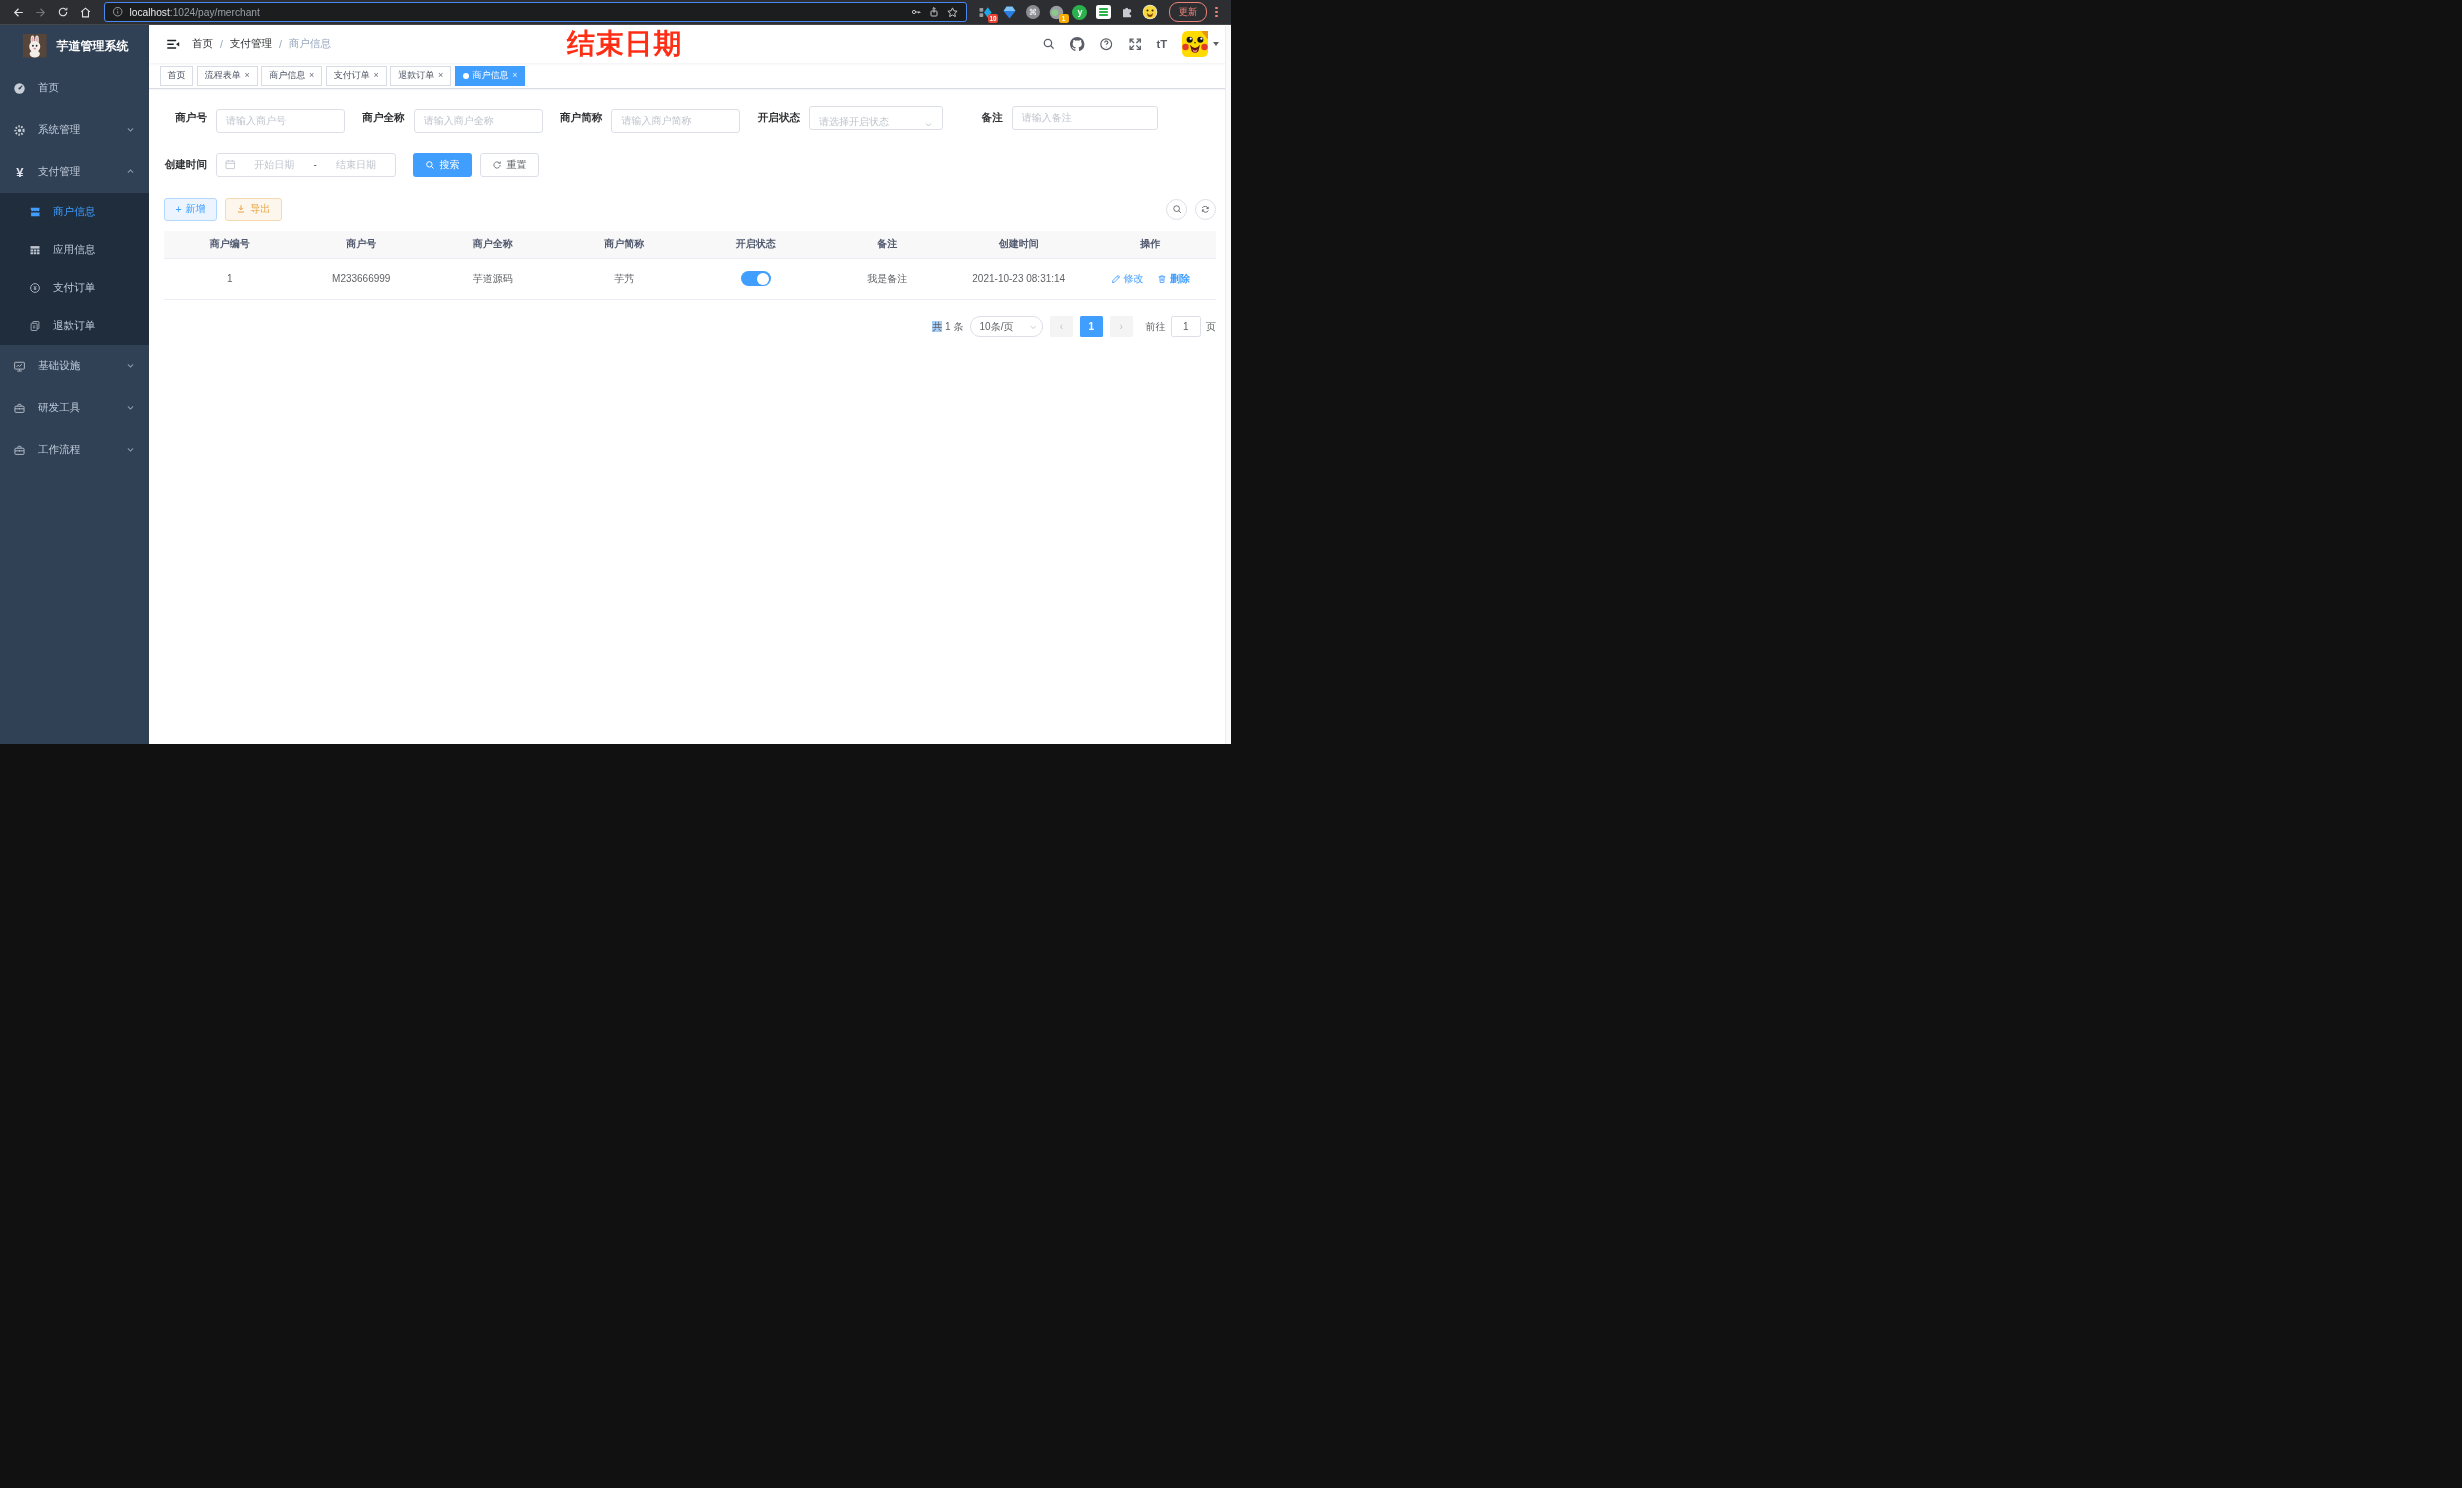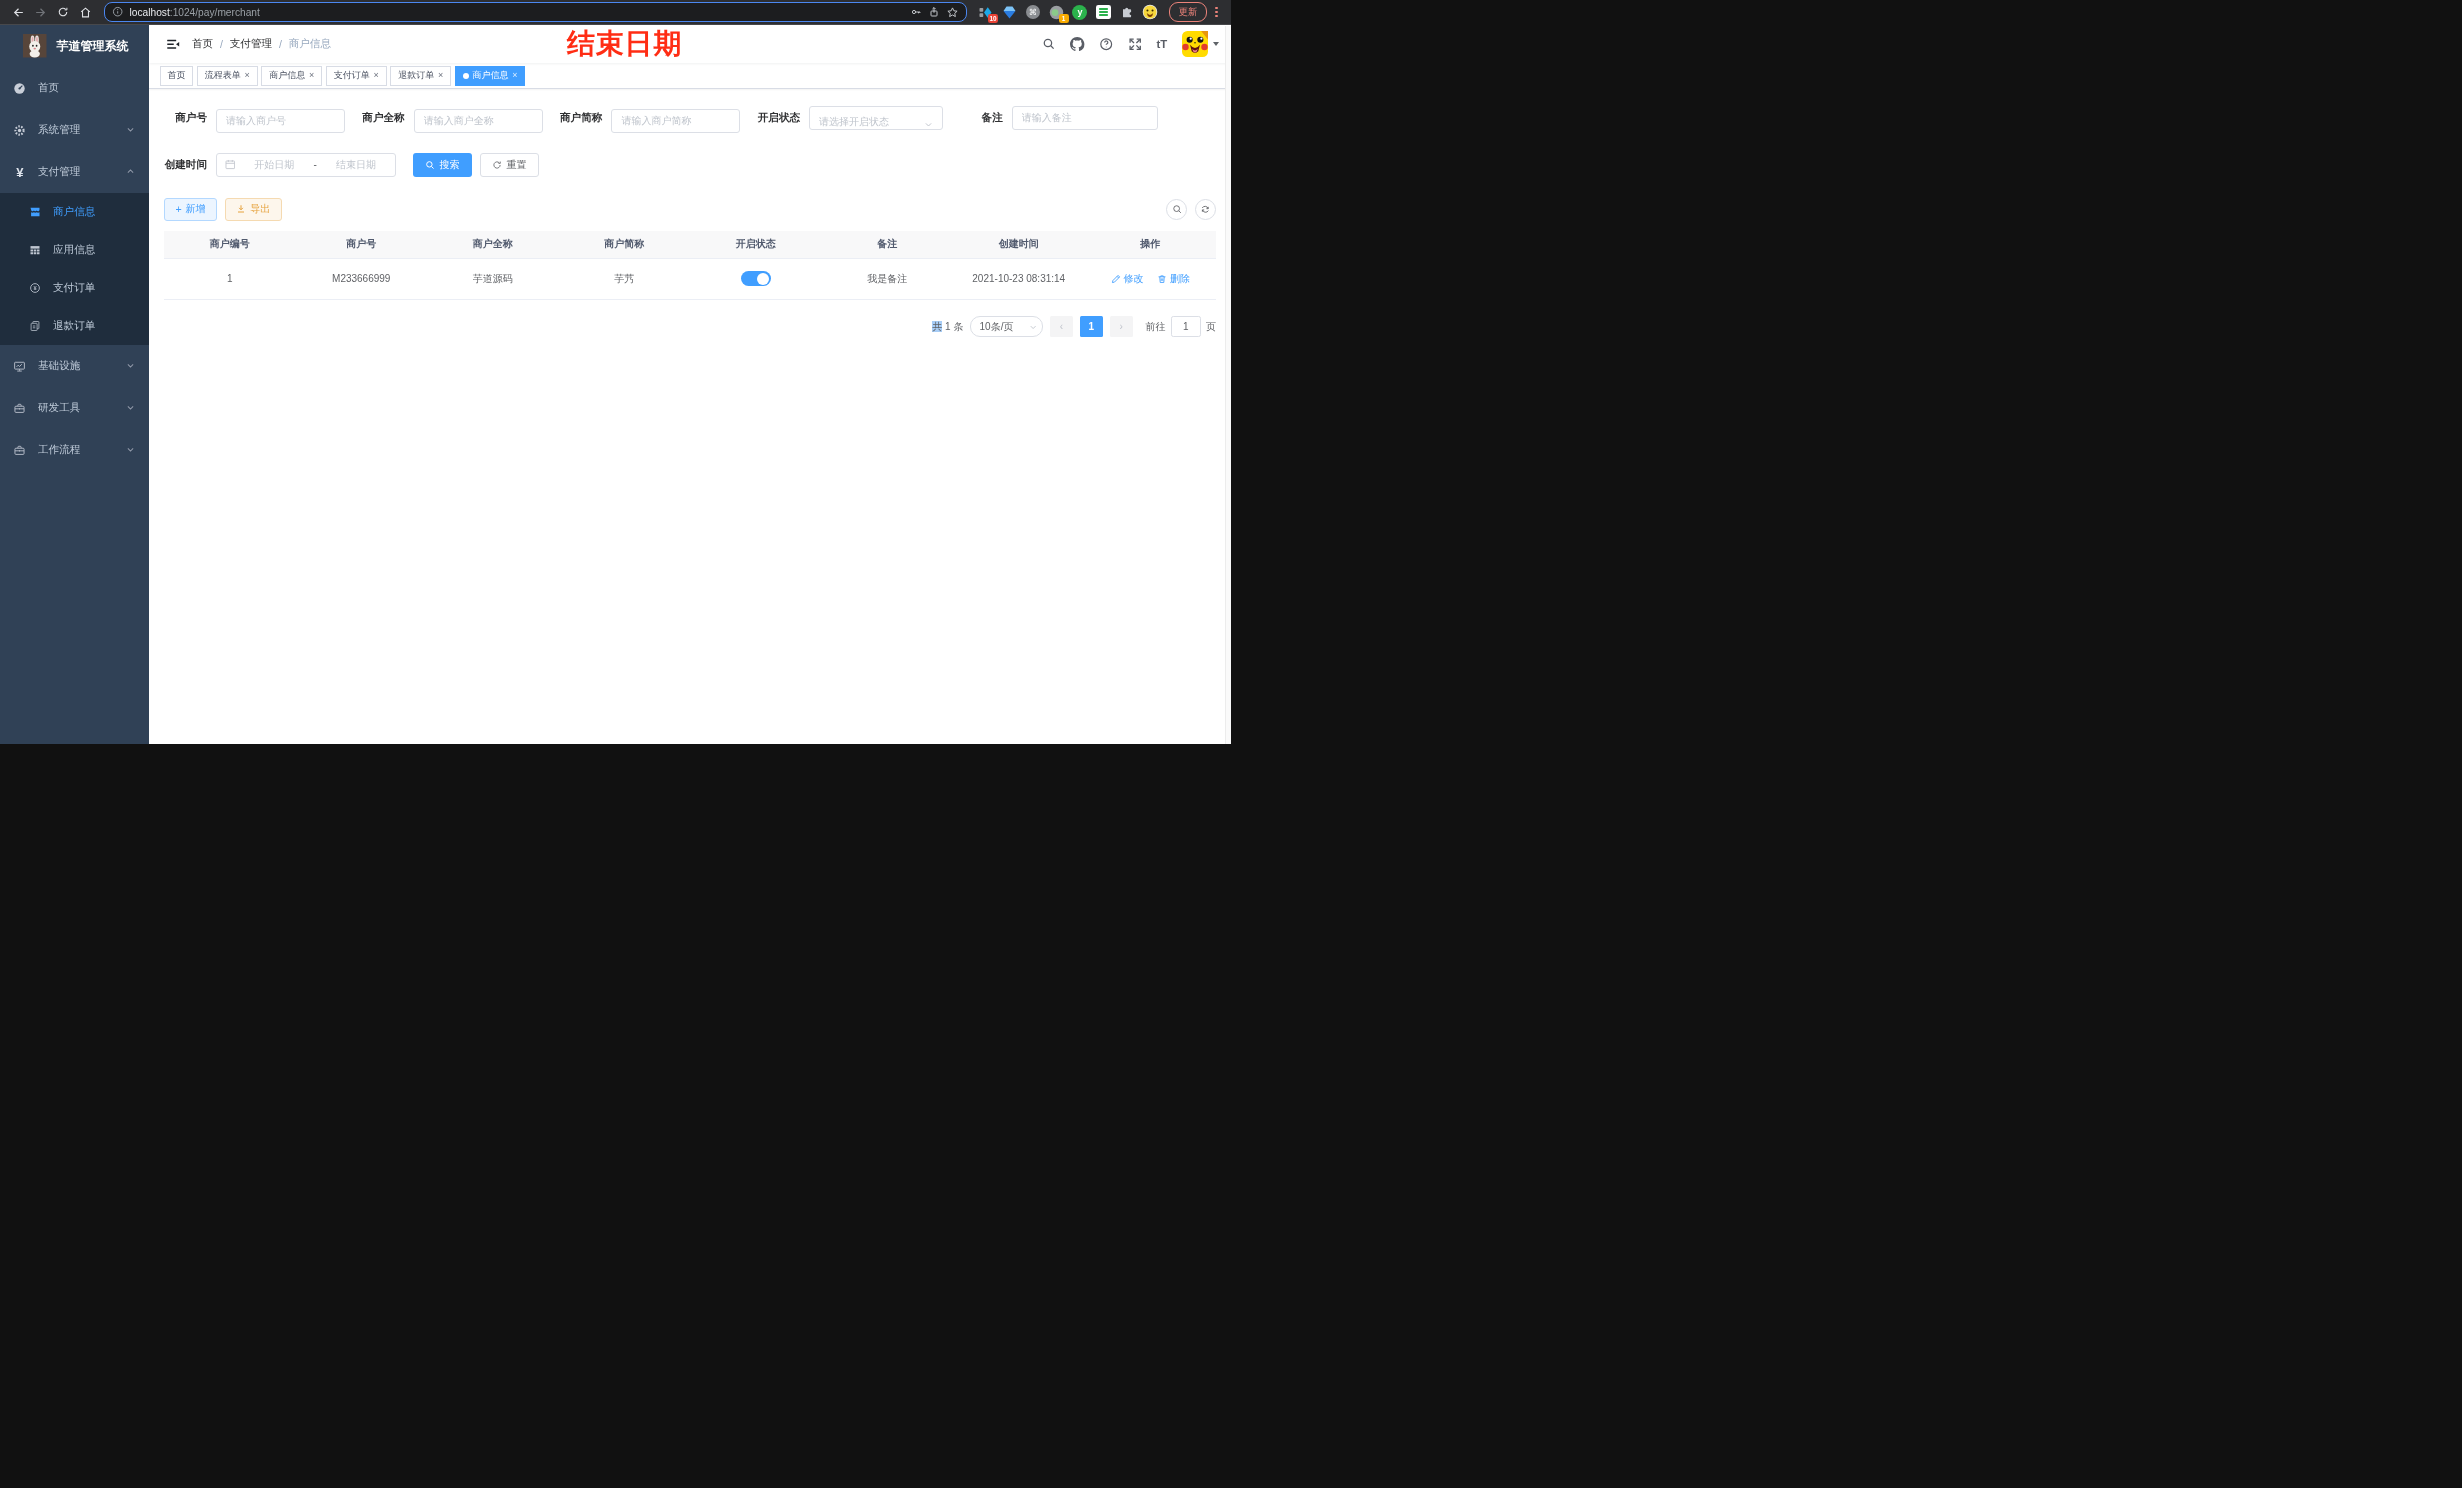--- a/index.html
+++ b/index.html
@@ -6,21 +6,21 @@
   html,body { background:#111; }
   .screen {
     position:relative; width:1231px; height:744px; overflow:hidden;
     background:#fff; font-family:"Liberation Sans", sans-serif;
   }
   
   .chrome { height:25px; background:#2d2e31; border-bottom:0.8px solid #47484b;
     display:flex; align-items:center; padding:0 7.6px; gap:1.5px; }
   .cbtn { width:21px; height:20px; display:flex; align-items:center; justify-content:center; flex:0 0 auto; border-radius:50%; }
   .omnibox { flex:1 1 auto; height:20.5px; margin:0 6px; background:#1c1d1f; border:1.5px solid #4b87f0;
-    border-radius:8px; display:flex; align-items:center; padding:0 7.6px; gap:6px; min-width:0; }
+    border-radius:3px; display:flex; align-items:center; padding:0 7.6px; gap:6px; min-width:0; }
   .omni-text { flex:1 1 auto; font-size:10.2px; white-space:nowrap; overflow:hidden; }
   .omni-text .host { color:#e8eaed; } .omni-text .rest { color:#9aa0a6; }
   .ext-row { display:flex; align-items:center; gap:6.8px; flex:0 0 auto; padding:0 3px; }
   .ext { position:relative; width:16.7px; height:16.7px; display:flex; align-items:center; justify-content:center; }
   .badge { position:absolute; right:-3.8px; bottom:-3px; min-width:10px; height:9px; border-radius:2.3px;
     color:#fff; font-size:6.4px; font-weight:bold; line-height:9px; text-align:center; padding:0 1.5px; }
   .badge.red { background:#e94235; } .badge.orange { background:#f9ab00; }
   .gray-circle { width:14.4px; height:14.4px; border-radius:50%; background:#8a8d91; color:#fff;
     display:flex; align-items:center; justify-content:center; font-size:8.3px; }
   .green-circle { width:15px; height:15px; border-radius:50%; background:#2bb24c; color:#fff;
@@ -95,21 +95,21 @@
   .circle-btn { width:21px; height:21px; border-radius:50%; border:0.8px solid #dcdfe6; background:#fff;
     display:flex; align-items:center; justify-content:center; color:#606266; cursor:pointer; }
   
   table.grid { width:100%; border-collapse:collapse; table-layout:fixed; }
   .grid th { height:27px; background:#f8f8f9; color:#515a6e; font-size:10px; font-weight:bold;
     text-align:center; border-bottom:0.8px solid #ebeef5; }
   .grid td { height:41px; text-align:center; font-size:10px; color:#606266; border-bottom:0.8px solid #ebeef5; background:#fff; }
   .switch { width:30px; height:15px; border-radius:7.6px; background:#409eff; position:relative; display:inline-block; vertical-align:middle; cursor:pointer; }
   .switch::after { content:""; position:absolute; top:1.5px; right:1.5px; width:12px; height:12px; border-radius:50%; background:#fff; }
   .op-link { color:#409eff; font-size:10px; display:inline-flex; align-items:center; gap:3px; cursor:pointer; }
-  .op-link + .op-link { margin-left:10.6px; }
+  .op-link + .op-link { margin-left:10.6px;font-weight:bold; }
   
   .pager { display:flex; align-items:center; justify-content:flex-end; gap:6.8px; margin-top:16.7px; font-size:10px; color:#606266; }
   .total .hl { background:#a8cdf6; }
   .psize { width:73px; height:21px; border:0.8px solid #dcdfe6; border-radius:10px; display:flex; align-items:center;
     justify-content:space-between; padding:0 5.3px 0 8.3px; cursor:pointer; color:#606266; font-size:10px; }
   .pbtn { min-width:23px; height:21px; border-radius:1.5px; background:#f4f4f5; color:#c0c4cc;
     display:flex; align-items:center; justify-content:center; cursor:pointer; }
   .pcur { min-width:23px; height:21px; border-radius:1.5px; background:#409eff; color:#fff; font-weight:bold;
     display:flex; align-items:center; justify-content:center; cursor:pointer; }
   .goto { display:flex; align-items:center; gap:5.3px; margin-left:6px; }

